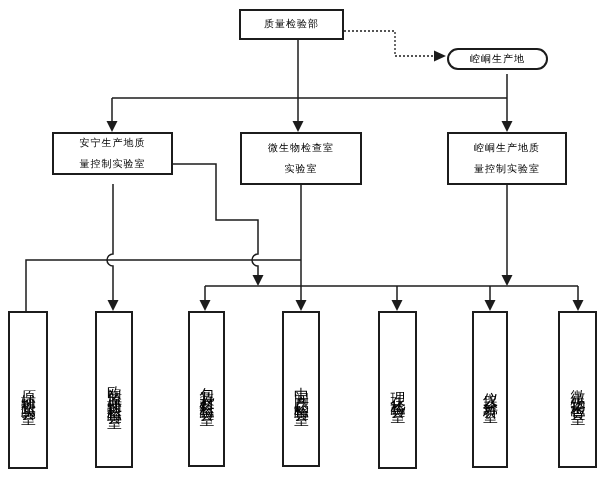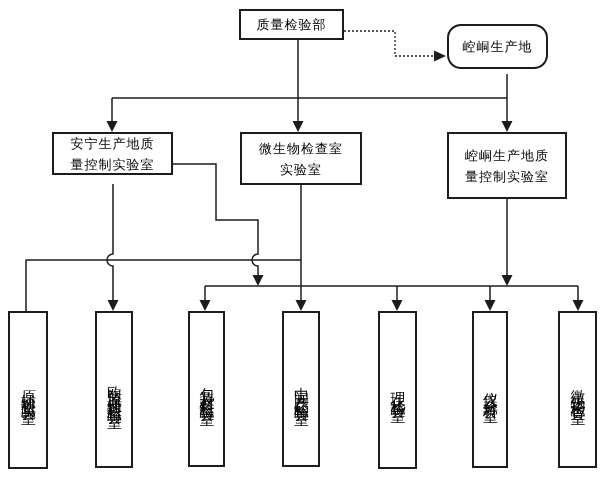--- a/index.html
+++ b/index.html
@@ -6,21 +6,21 @@
   #canvas{
     position:relative;width:600px;height:485px;background:#ffffff;
     font-family:"DejaVu Sans",sans-serif;color:#000;overflow:hidden;
   }
   #wires{position:absolute;left:0;top:0;width:600px;height:485px;}
   .node{
     position:absolute;box-sizing:border-box;border:2px solid #1c1c1c;background:#ffffff;
     display:flex;align-items:center;justify-content:center;text-align:center;
   }
   .hlabel{
-    white-space:pre-line;font-size:13px;line-height:21px;letter-spacing:1px;
+    white-space:pre-line;font-size:10px;line-height:21px;letter-spacing:1px;font-family:Liberation Mono, monospace;
   }
   .vlabel{
     writing-mode:vertical-rl;text-orientation:upright;
     font-size:15px;letter-spacing:4px;line-height:1;
   }
   .wire{stroke:#1c1c1c;stroke-width:1.5;fill:none;}
   .wire-dotted{stroke:#1c1c1c;stroke-width:1.3;fill:none;stroke-dasharray:2 2;}
   .arrow{fill:#1c1c1c;stroke:none;}
 </style>
 </head>
@@ -65,33 +65,33 @@
     <path class="wire" d="M490 286 V300"></path>
     <polygon class="arrow" points="484.5,300 495.5,300 490,311"></polygon>
     <path class="wire" d="M578 286 V300"></path>
     <polygon class="arrow" points="572.5,300 583.5,300 578,311"></polygon>
   </svg>
 
   <div class="node" style="left:239px;top:9px;width:105px;height:31px;">
     <span class="hlabel">质量检验部</span>
   </div>
 
-  <div class="node" style="left:447px;top:24px;width:101px;height:45px;border-radius:14px;">
+  <div class="node" style="left:447px;top:48px;width:101px;height:22px;border-radius:14px;">
     <span class="hlabel">崆峒生产地</span>
   </div>
 
   <div class="node" style="left:52px;top:132px;width:121px;height:43px;">
     <span class="hlabel">安宁生产地质
 量控制实验室</span>
   </div>
   <div class="node" style="left:240px;top:132px;width:122px;height:53px;">
     <span class="hlabel">微生物检查室
 实验室</span>
   </div>
-  <div class="node" style="left:447px;top:132px;width:120px;height:67px;">
+  <div class="node" style="left:447px;top:132px;width:120px;height:53px;">
     <span class="hlabel">崆峒生产地质
 量控制实验室</span>
   </div>
 
   <div class="node" style="left:8px;top:311px;width:40px;height:158px;">
     <span class="vlabel">原辅料实验室</span>
   </div>
   <div class="node" style="left:95px;top:311px;width:38px;height:157px;">
     <span class="vlabel">欧盟原辅料检验室</span>
   </div>

